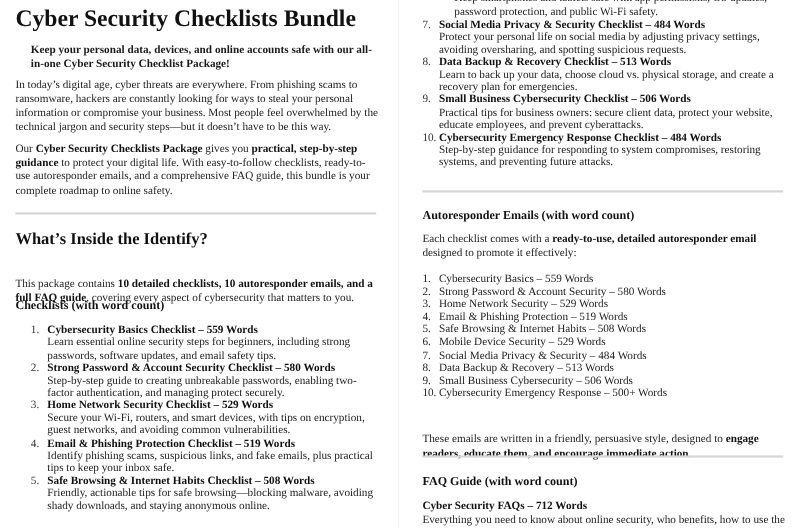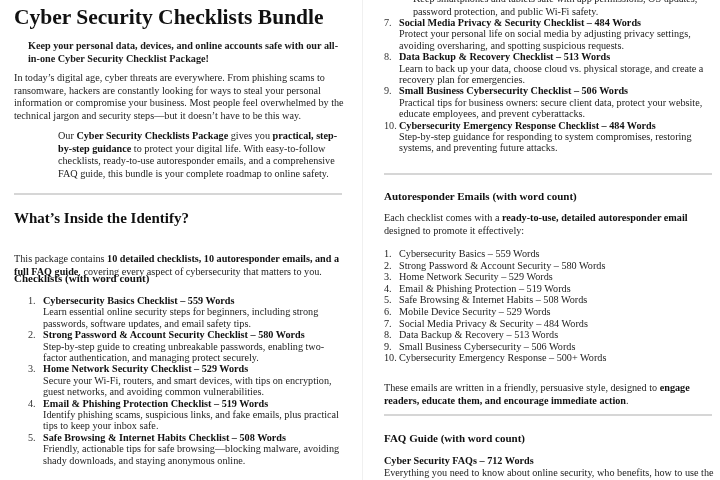--- a/index.html
+++ b/index.html
@@ -35,21 +35,21 @@
 
 <div class="vsep"></div>
 
 <div class="col col-left">
   <h1 class="title"><span style="display:block;height:26px;overflow:hidden;color:#111;">​</span><span>Cyber Security Checklists Bundle</span></h1>
 
   <p class="tagline" style="top:40px;margin-left:14px;">Keep your personal data, devices, and online accounts safe with our all-in-one Cyber Security Checklist Package!</p>
 
   <p class="para" style="top:72px;">In today’s digital age, cyber threats are everywhere. From phishing scams to ransomware, hackers are constantly looking for ways to steal your personal information or compromise your business. Most people feel overwhelmed by the technical jargon and security steps—but it doesn’t have to be this way.</p>
 
-  <p class="para" style="top:130px;margin-left:44px;"><span>Our </span><b>Cyber Security Checklists Package</b><span> gives you </span><b>practical, step-by-step guidance</b><span> to protect your digital life. With easy-to-follow checklists, ready-to-use autoresponder emails, and a comprehensive FAQ guide, this bundle is your complete roadmap to online safety.</span></p>
+  <p class="para" style="top:130px;"><span>Our </span><b>Cyber Security Checklists Package</b><span> gives you </span><b>practical, step-by-step guidance</b><span> to protect your digital life. With easy-to-follow checklists, ready-to-use autoresponder emails, and a comprehensive FAQ guide, this bundle is your complete roadmap to online safety.</span></p>
 
   <div class="hr" style="top:193px; left:0; width:328px;"></div>
 
   <h2 class="h2" style="top:209px;">What’s Inside the Identify?</h2>
 
   <p class="para" style="top:253px;"><span>This package contains </span><b>10 detailed checklists, 10 autoresponder emails, and a full FAQ guide</b><span>, covering every aspect of cybersecurity that matters to you.</span></p>
 
   <h3 class="h3" style="top:272px;">Checklists (with word count)</h3>
 
   <ol class="list" id="cl-left" style="top:295px; left:0; width:330px;">
@@ -119,21 +119,21 @@
       <li><span class="num">3.</span><span>Home Network Security – 529 Words</span></li>
       <li><span class="num">4.</span><span>Email &amp; Phishing Protection – 519 Words</span></li>
       <li><span class="num">5.</span><span>Safe Browsing &amp; Internet Habits – 508 Words</span></li>
       <li><span class="num">6.</span><span>Mobile Device Security – 529 Words</span></li>
       <li><span class="num">7.</span><span>Social Media Privacy &amp; Security – 484 Words</span></li>
       <li><span class="num">8.</span><span>Data Backup &amp; Recovery – 513 Words</span></li>
       <li><span class="num">9.</span><span>Small Business Cybersecurity – 506 Words</span></li>
       <li><span class="num">10.</span><span>Cybersecurity Emergency Response – 500+ Words</span></li>
     </ol>
 
-  <p class="para" style="top:382px;font-family:Liberation Serif, serif;"><span>These emails are written in a friendly, persuasive style, designed to </span><b>engage readers, educate them, and encourage immediate action</b><span>.</span></p>
+  <p class="para" style="top:394px;font-family:Liberation Serif, serif;"><span>These emails are written in a friendly, persuasive style, designed to </span><b>engage readers, educate them, and encourage immediate action</b><span>.</span></p>
 
   <div class="hr" style="top:414px; left:0; width:328px;"></div>
 
   <h3 class="h3" style="top:432px;">FAQ Guide (with word count)</h3>
 
   <p class="faq-title" style="top:455px;">Cyber Security FAQs – 712 Words</p>
   <p class="para" style="top:467px; white-space:nowrap;">Everything you need to know about online security, who benefits, how to use the</p>
 </div>
 
 </body></html>

